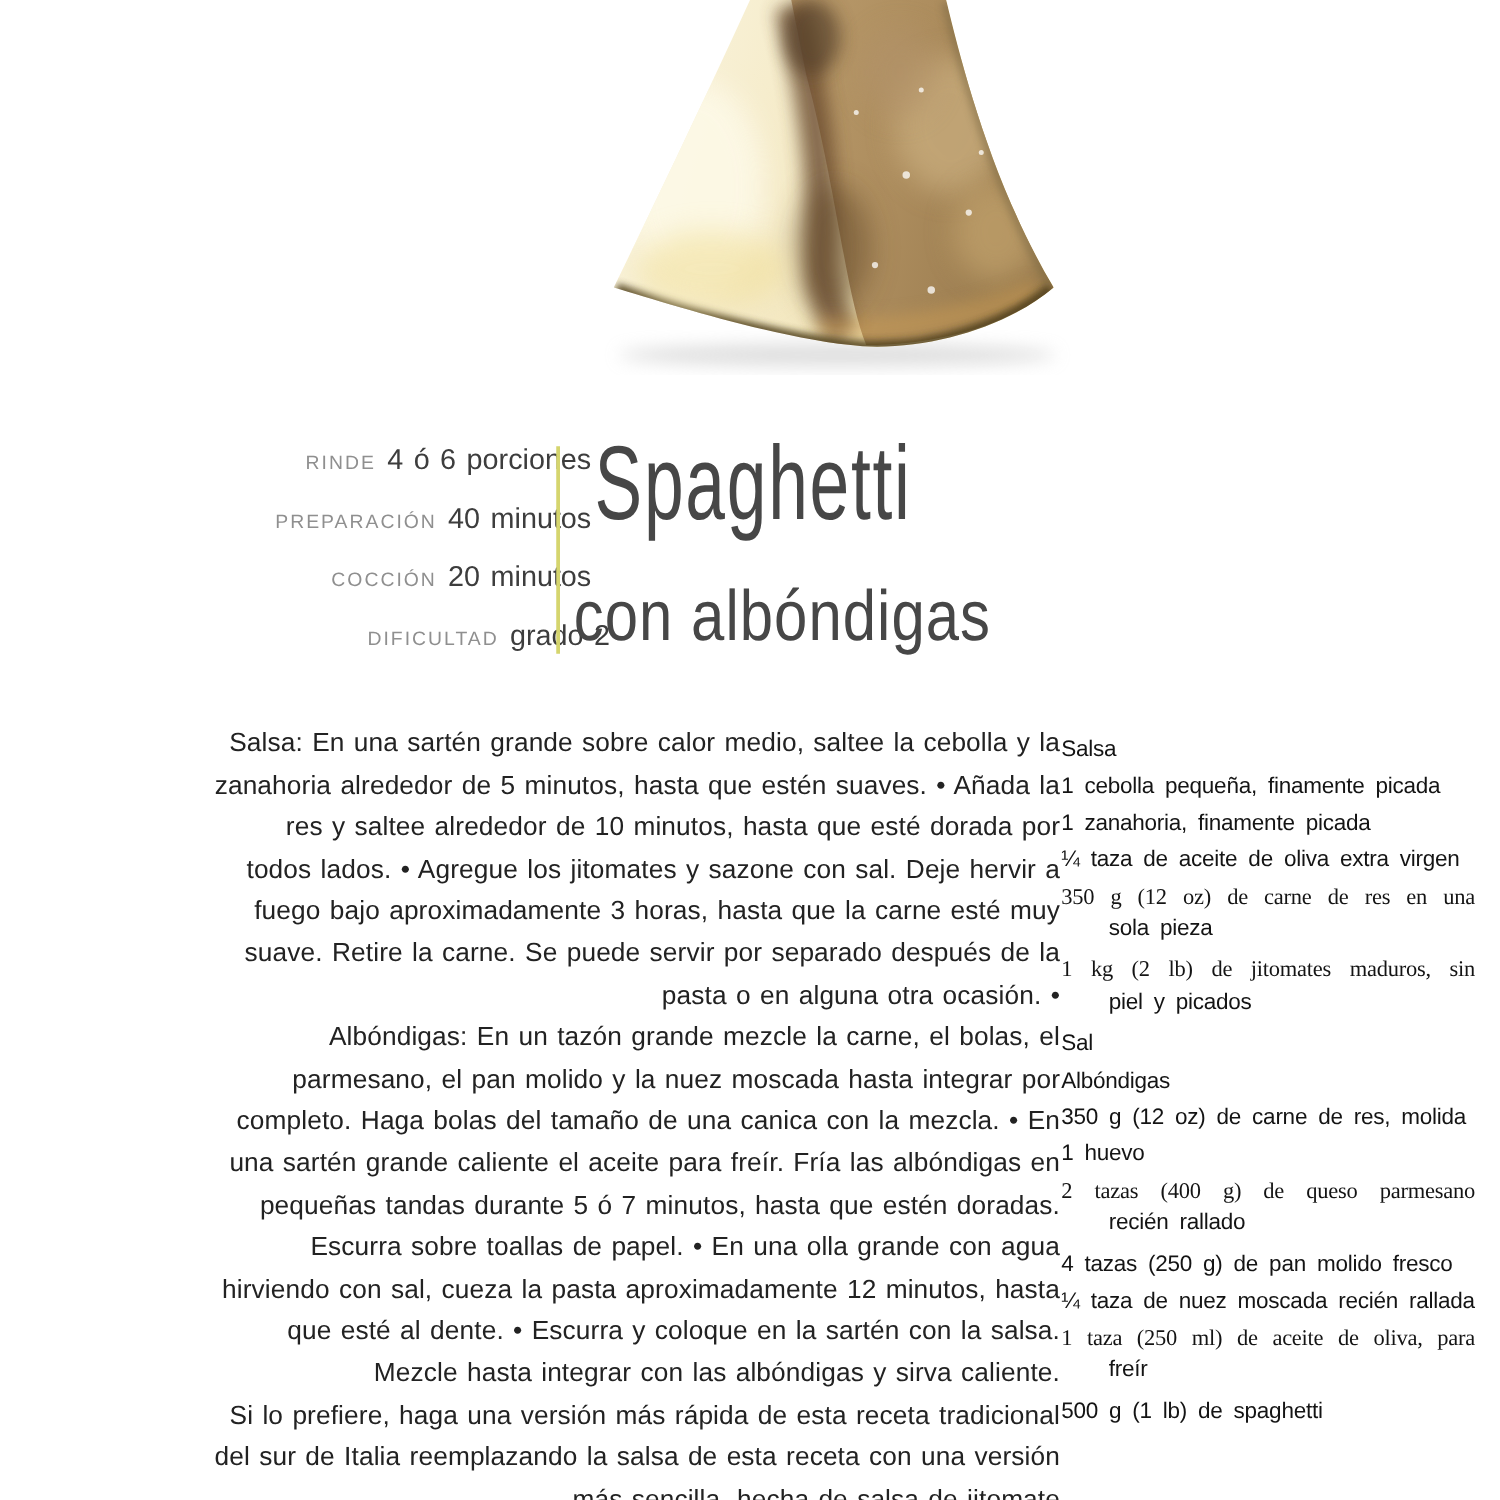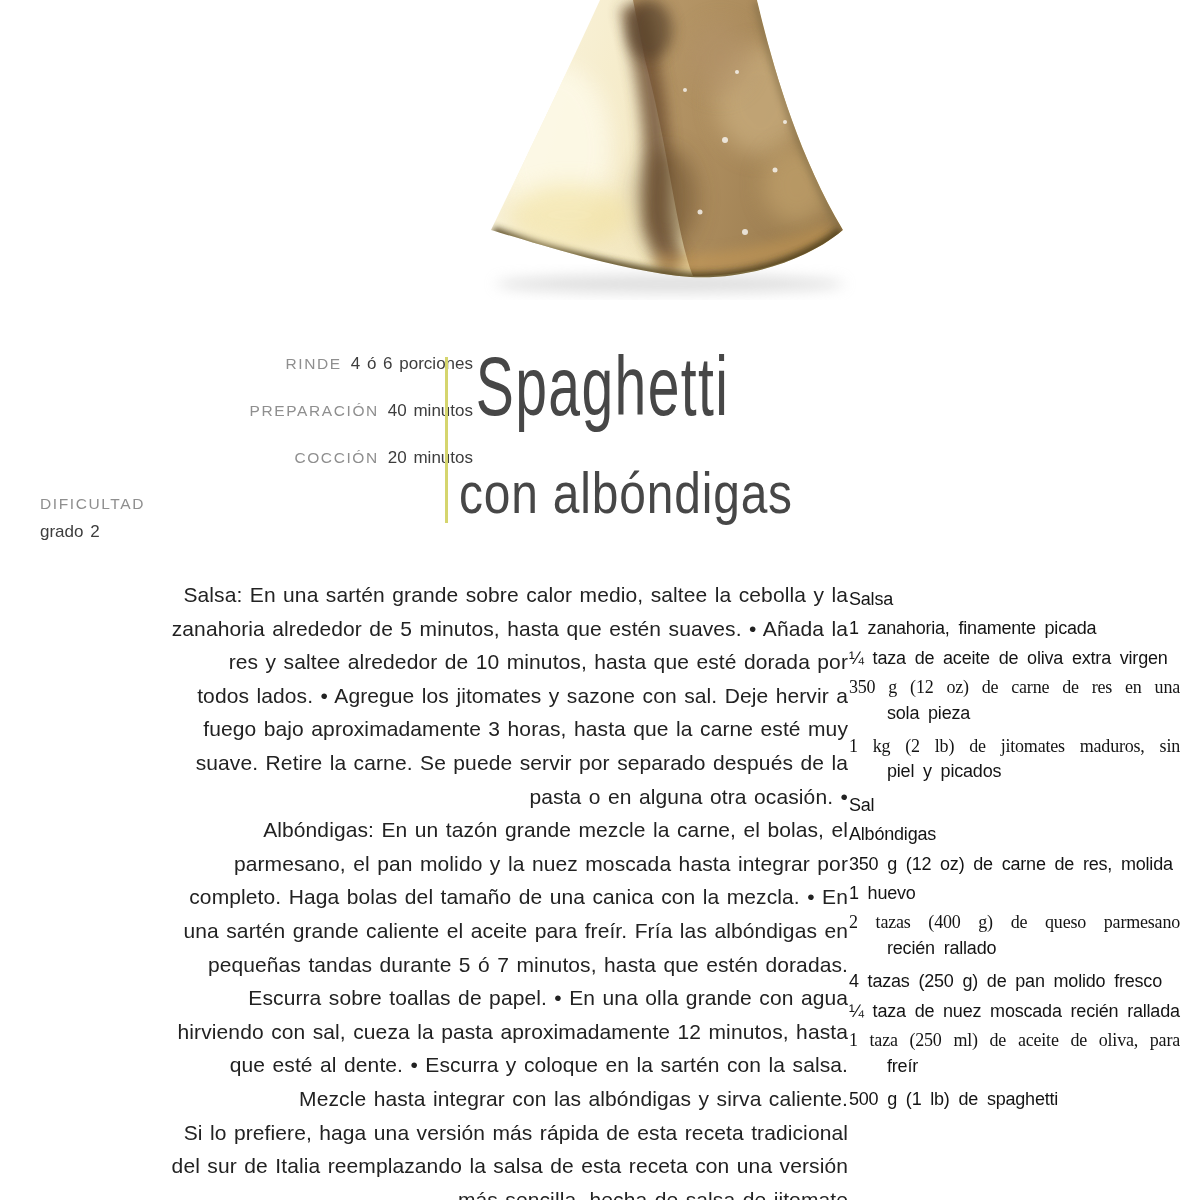--- a/index.html
+++ b/index.html
@@ -9,23 +9,23 @@
     font-family:"Liberation Sans", sans-serif;
   }
   .page{position:absolute;inset:0;background:#ffffff;}
 
   
   .hero{position:absolute;left:475px;top:0;width:385px;height:300px;}
 
   
   .meta{position:absolute;left:0;top:354px;width:433px;padding-left:40px;}
   .mrow{display:flex;justify-content:flex-end;align-items:baseline;gap:9px;height:47px;}
-  .mrow:last-child{margin-right:-15px;flex-direction:column;}
+  .mrow:last-child{margin-right:-15px;}
   .mlabel{font-size:15.5px;letter-spacing:1.6px;color:#8f8f8f;}
-  .mvalue{font-size:17px;color:#3d3d3d;word-spacing:2px;}
+  .mvalue{font-size:23px;color:#3d3d3d;word-spacing:2px;}
 
   .vdivider{position:absolute;left:445px;top:357px;width:3px;height:166px;background:#d5d56e;}
 
   
   .title{position:absolute;left:459px;top:338px;color:#474747;text-align:right;}
   .t1{font-size:84px;line-height:96px;letter-spacing:2px;transform:scaleX(0.68);transform-origin:0 0;white-space:nowrap;font-weight:400;}
   .t2{font-size:57px;line-height:62px;letter-spacing:1px;transform:scaleX(0.84);transform-origin:0 0;white-space:nowrap;margin-top:28px;font-weight:400;}
 
   
   .instr{position:absolute;left:78px;top:578px;width:770px;color:#222;}
@@ -151,20 +151,21 @@
       <div class="ln">que esté al dente. • Escurra y coloque en la sartén con la salsa.</div>
       <div class="ln">Mezcle hasta integrar con las albóndigas y sirva caliente.</div>
       <div class="ln">Si lo prefiere, haga una versión más rápida de esta receta tradicional</div>
       <div class="ln">del sur de Italia reemplazando la salsa de esta receta con una versión</div>
       <div class="ln">más sencilla, hecha de salsa de jitomate</div>
     </div>
 
   <div class="ingr">
 
   <div class="ln hdr">Salsa</div>
+      <div class="ln">1 cebolla pequeña, finamente picada</div>
       <div class="ln">1 zanahoria, finamente picada</div>
       <div class="ln">¼ taza de aceite de oliva extra virgen</div>
       <div class="ln jst">350 g (12 oz) de carne de res en una</div>
       <div class="ln ind">sola pieza</div>
       <div class="ln jst">1 kg (2 lb) de jitomates maduros, sin</div>
       <div class="ln ind">piel y picados</div>
       <div class="ln hdr">Sal</div>
       <div class="ln hdr">Albóndigas</div>
       <div class="ln">350 g (12 oz) de carne de res, molida</div>
       <div class="ln">1 huevo</div>

